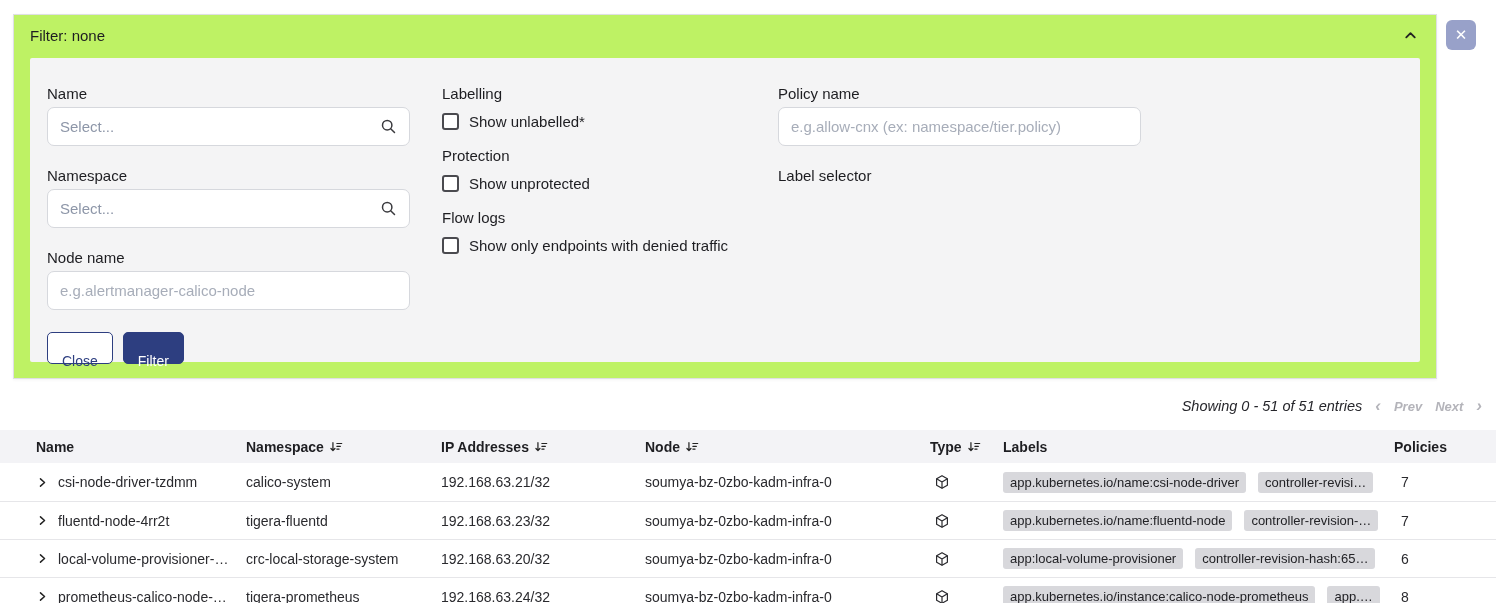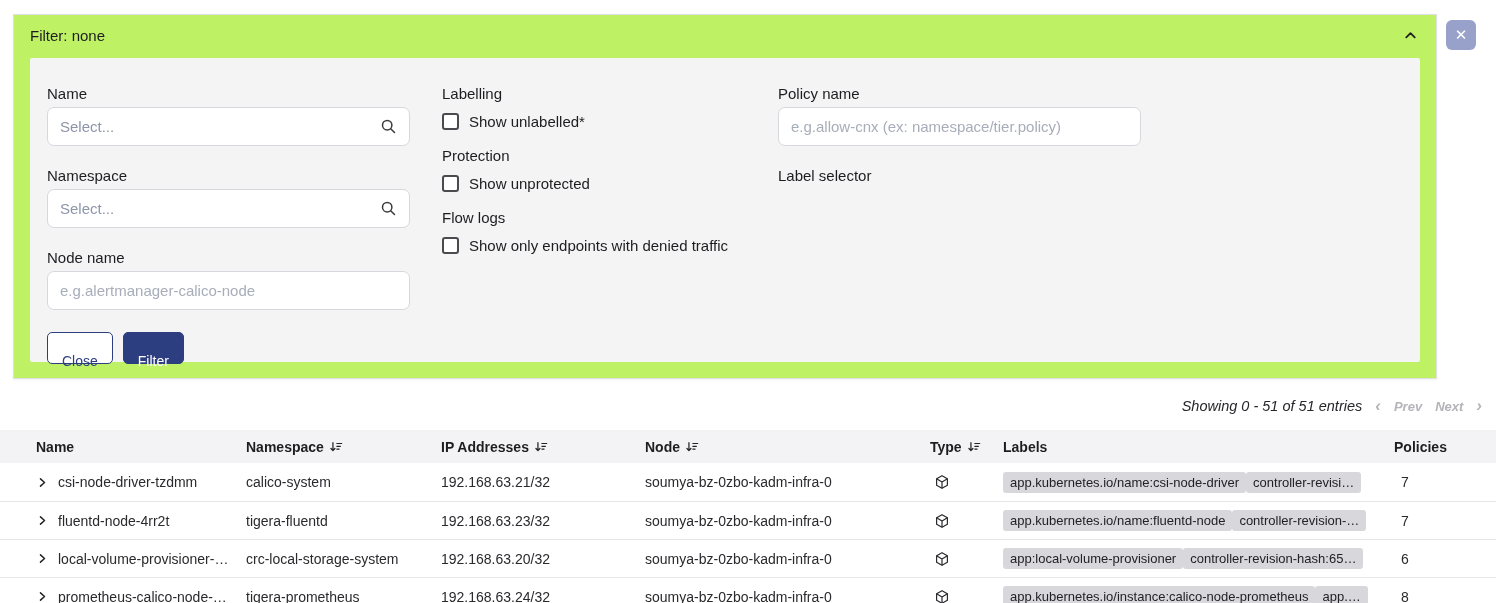--- a/index.html
+++ b/index.html
@@ -64,21 +64,21 @@
     align-items:center; }
   .thead { height:33px; background:#f3f3f6; font-weight:bold; font-size:14px; color:#1e1e22; }
   .th, .td { white-space:nowrap; overflow:hidden; }
   .cell-first { padding-left:36px; }
   .sort-icon { display:inline-block; vertical-align:-2px; margin-left:5px; }
   .trow { height:38px; background:#fff; font-size:14px; color:#2a2a2e; }
   .trow + .trow { border-top:1px solid #e6e6e9; }
   .name-cell { display:flex; align-items:center; gap:9px; }
   .row-chevron { line-height:0; cursor:pointer; }
   .chip { display:inline-block; background:#d8d8dc; color:#222226; font-size:13px;
-    padding:3px 7px; border-radius:3px; margin-right:0; white-space:nowrap; }
+    padding:3px 7px; border-radius:3px; margin-right:12px; white-space:nowrap; }
   .policies-val { padding-left:7px; }
   .type-cell { padding-left:4px; line-height:0; }
 </style>
 </head>
 <body>
 
 <div class="filter-panel">
   <div class="panel-header">
     <span class="panel-title">Filter: none</span>
     <button class="collapse-btn">

